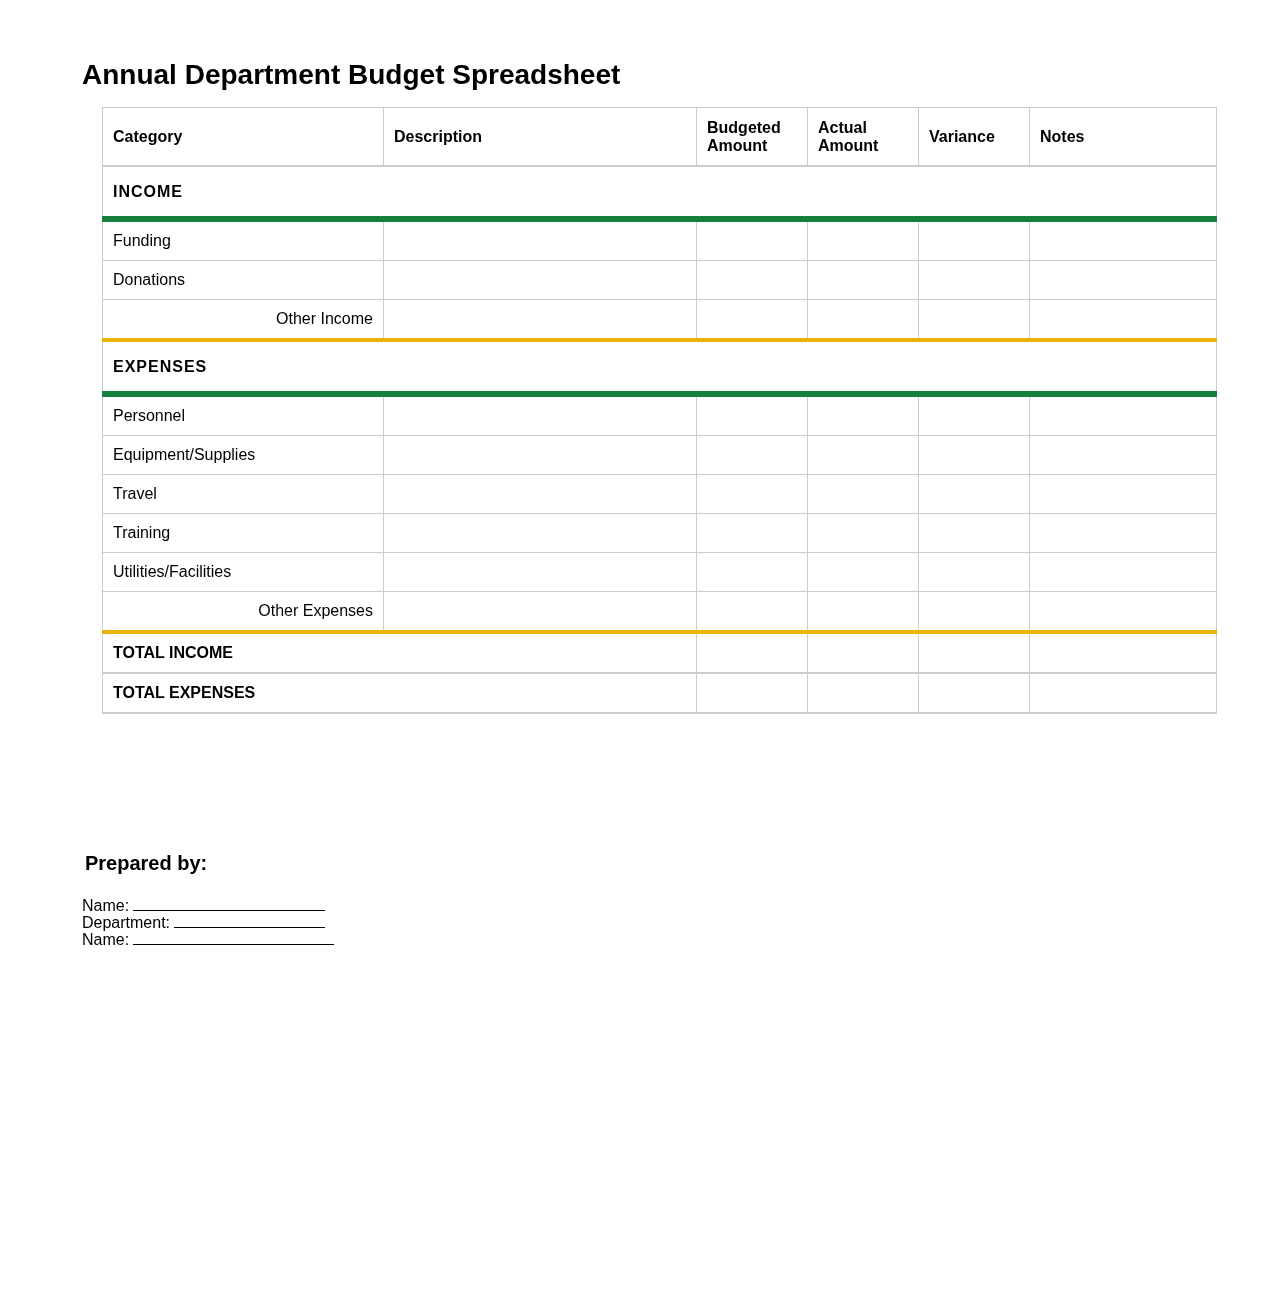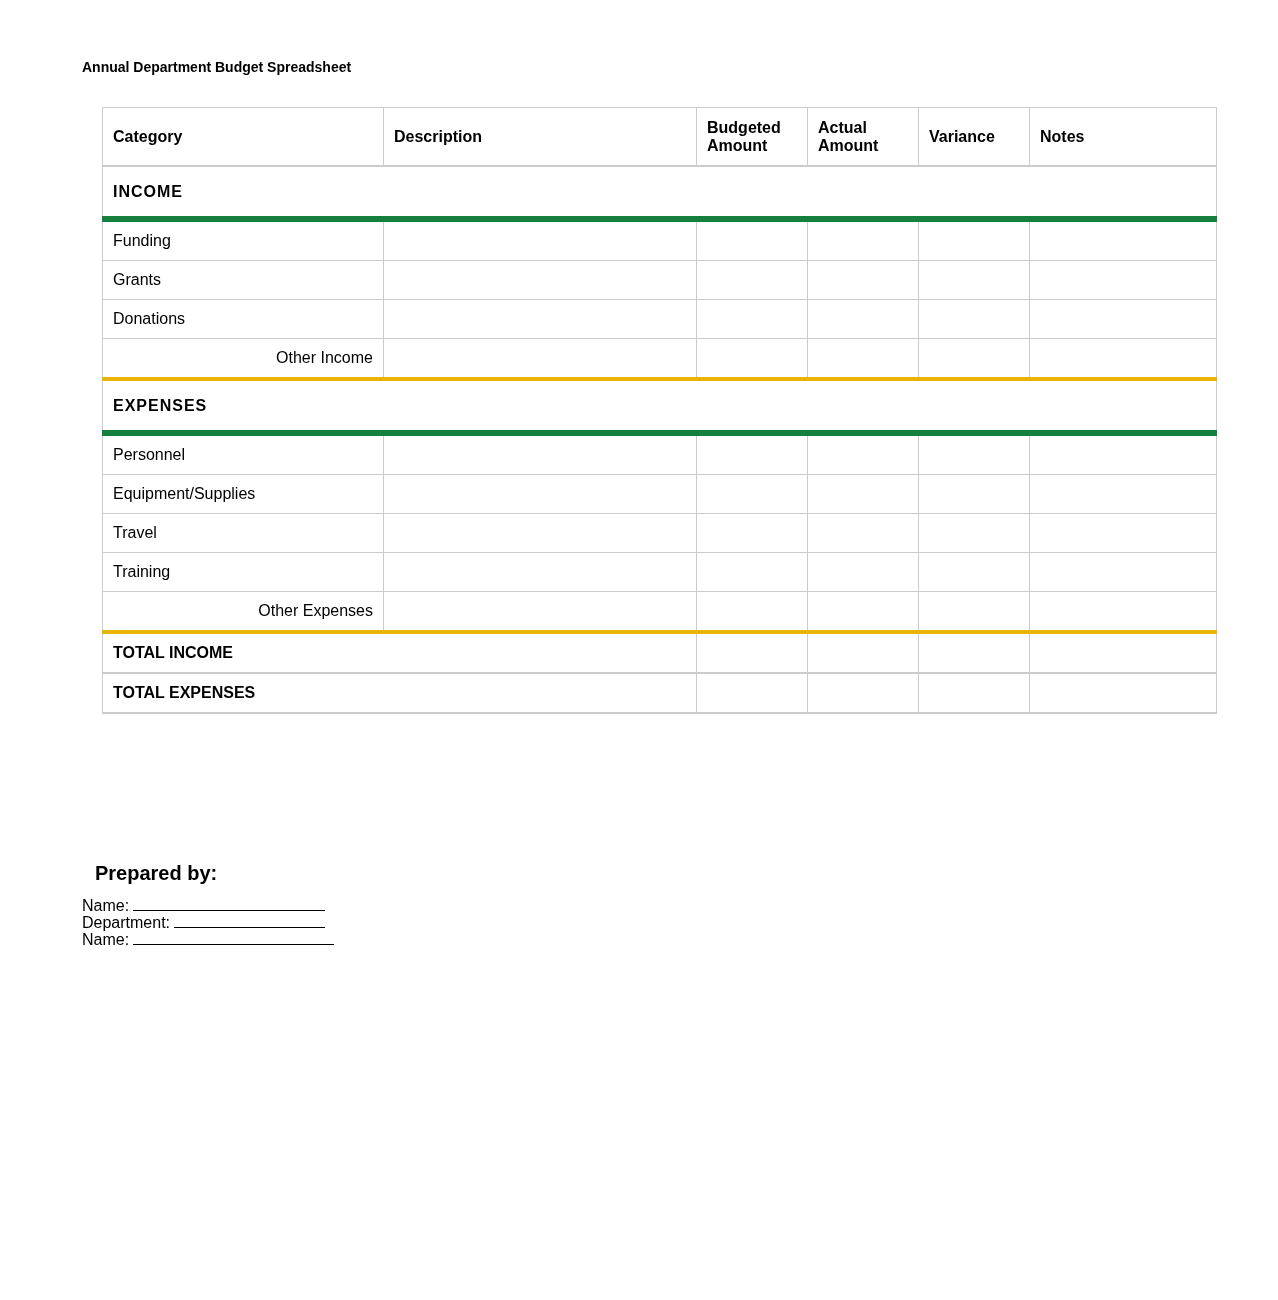--- a/index.html
+++ b/index.html
@@ -2,21 +2,21 @@
 <html><head>
   <meta charset="utf-8">
   <style>
     html, body { margin: 0; padding: 0; background: #ffffff; }
     body {
       width: 1278px; height: 1300px; position: relative;
       font-family: "Liberation Sans", sans-serif; color: #000;
     }
     .title {
       position: absolute; left: 82px; top: 59px;
-      font-size: 14px; font-weight: bold; margin: 0;
+      font-size: 28px; font-weight: bold; margin: 0;
     }
     table.budget {
       position: absolute; left: 82px; top: 107px;
       width: 1114px;
       border-collapse: collapse;
       table-layout: fixed;
       font-size: 16px;
       margin-left: 20px;
     }
     table.budget td, table.budget th {
@@ -33,21 +33,21 @@
     tr.section td {
       height: 49px; font-weight: bold; letter-spacing: 1px;
       border-bottom: 6px solid #15803d;
     }
     tr.item td { height: 38px; }
     tr.last-item td { border-bottom: 4px solid #eab308; text-align: right; }
     tr.total td { height: 38px; font-weight: bold; border-bottom: 2px solid #cccccc; }
     tr.total.final td { border-bottom: 1px solid #cccccc; }
     .prepared {
       position: absolute; left: 82px; top: 849px;
-      font-size: 20px; font-weight: bold; margin: 13px;
+      font-size: 20px; font-weight: bold; margin: 3px;
     }
     .sign-block {
       position: absolute; left: 82px; top: 897px;
       font-size: 16px; line-height: 17px;
     }
     .sign-line { display: block; white-space: nowrap; }
     .blank {
       display: inline-block; border-bottom: 1px solid #000;
       height: 13px; vertical-align: baseline; margin-left: 4px;
     }
@@ -76,28 +76,20 @@
       <th>Notes</th>
     </tr>
   </thead>
   <tbody>
     <tr class="section">
       <td colspan="6">INCOME</td>
     </tr>
 
     <tr class="item">
       <td>Funding</td>
-      <td></td>
-      <td></td>
-      <td></td>
-      <td></td>
-      <td></td>
-    </tr>
-    <tr class="item">
-      <td>Grants</td>
       <td></td>
       <td></td>
       <td></td>
       <td></td>
       <td></td>
     </tr>
     <tr class="item">
       <td>Donations</td>
       <td></td>
       <td></td>
@@ -143,20 +135,28 @@
       <td></td>
     </tr>
     <tr class="item">
       <td>Training</td>
       <td></td>
       <td></td>
       <td></td>
       <td></td>
       <td></td>
     </tr>
+    <tr class="item">
+      <td>Utilities/Facilities</td>
+      <td></td>
+      <td></td>
+      <td></td>
+      <td></td>
+      <td></td>
+    </tr>
     <tr class="item last-item">
       <td>Other Expenses</td>
       <td></td>
       <td></td>
       <td></td>
       <td></td>
       <td></td>
     </tr>
 
     <tr class="total">

